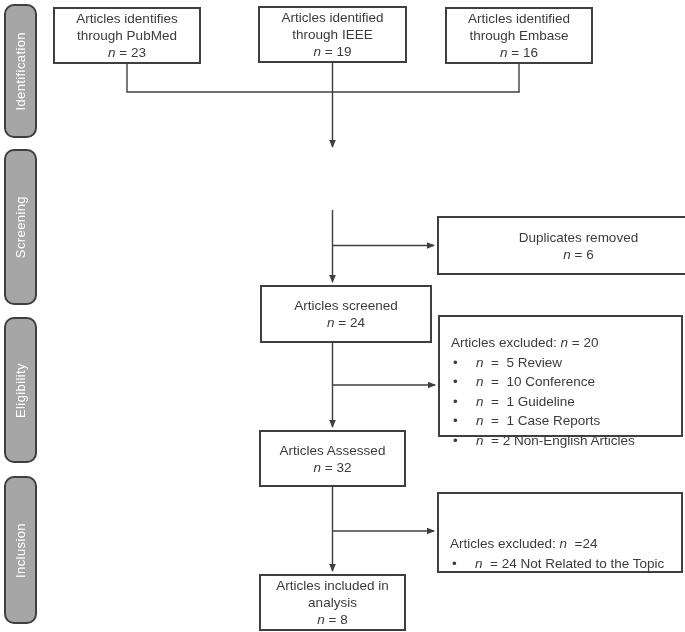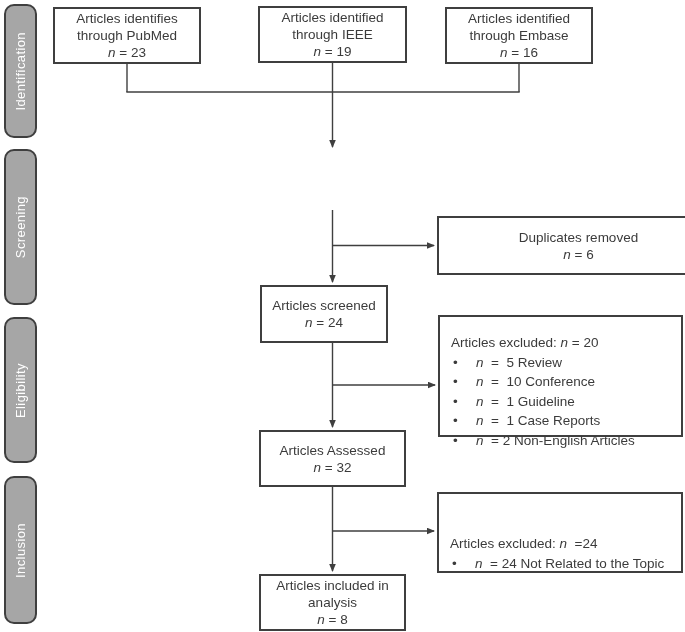--- a/index.html
+++ b/index.html
@@ -129,21 +129,21 @@
     <div class="pre">through Embase</div>
     <div class="pre"><i>n</i><span class="pre"> = 16</span></div>
   </div>
 
 
   <div class="fbox center" style="left:437px;top:216px;width:283px;height:59px">
     <div class="pre">Duplicates removed</div>
     <div class="pre"><i>n</i><span class="pre"> = 6</span></div>
   </div>
 
-  <div class="fbox center" style="left:260px;top:285px;width:128px;height:58px">
+  <div class="fbox center" style="left:260px;top:285px;width:172px;height:58px">
     <div class="pre">Articles screened</div>
     <div class="pre"><i>n</i><span class="pre"> = 24</span></div>
   </div>
 
   <div class="fbox listbox" style="left:438px;top:315px;width:245px;height:122px">
     <div class="hdr"><span class="pre">Articles excluded: </span><i>n</i><span class="pre"> = 20</span></div>
     <div class="li">
       <span class="bullet">•</span>
       <span class="li-text"><i>n</i><span class="pre">  =  5 Review</span></span>
     </div>

